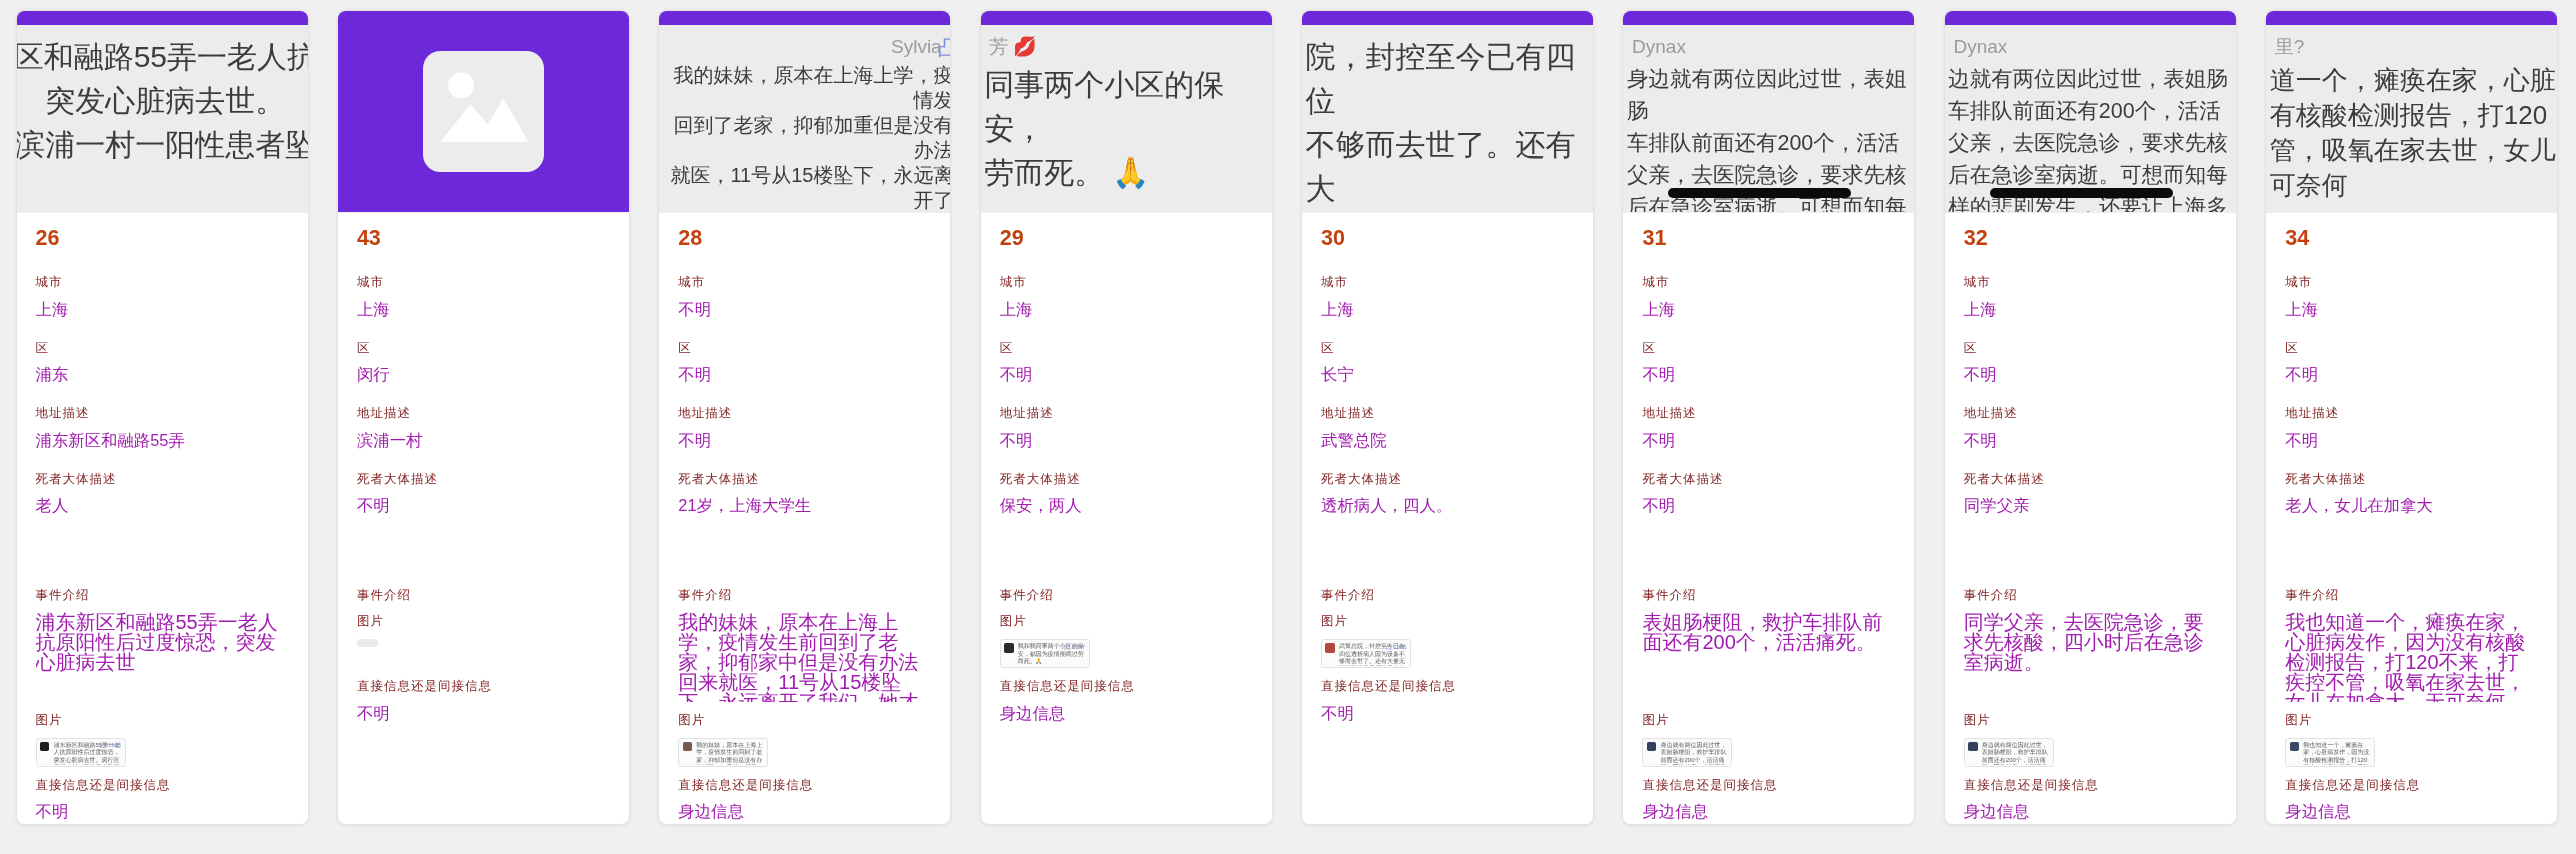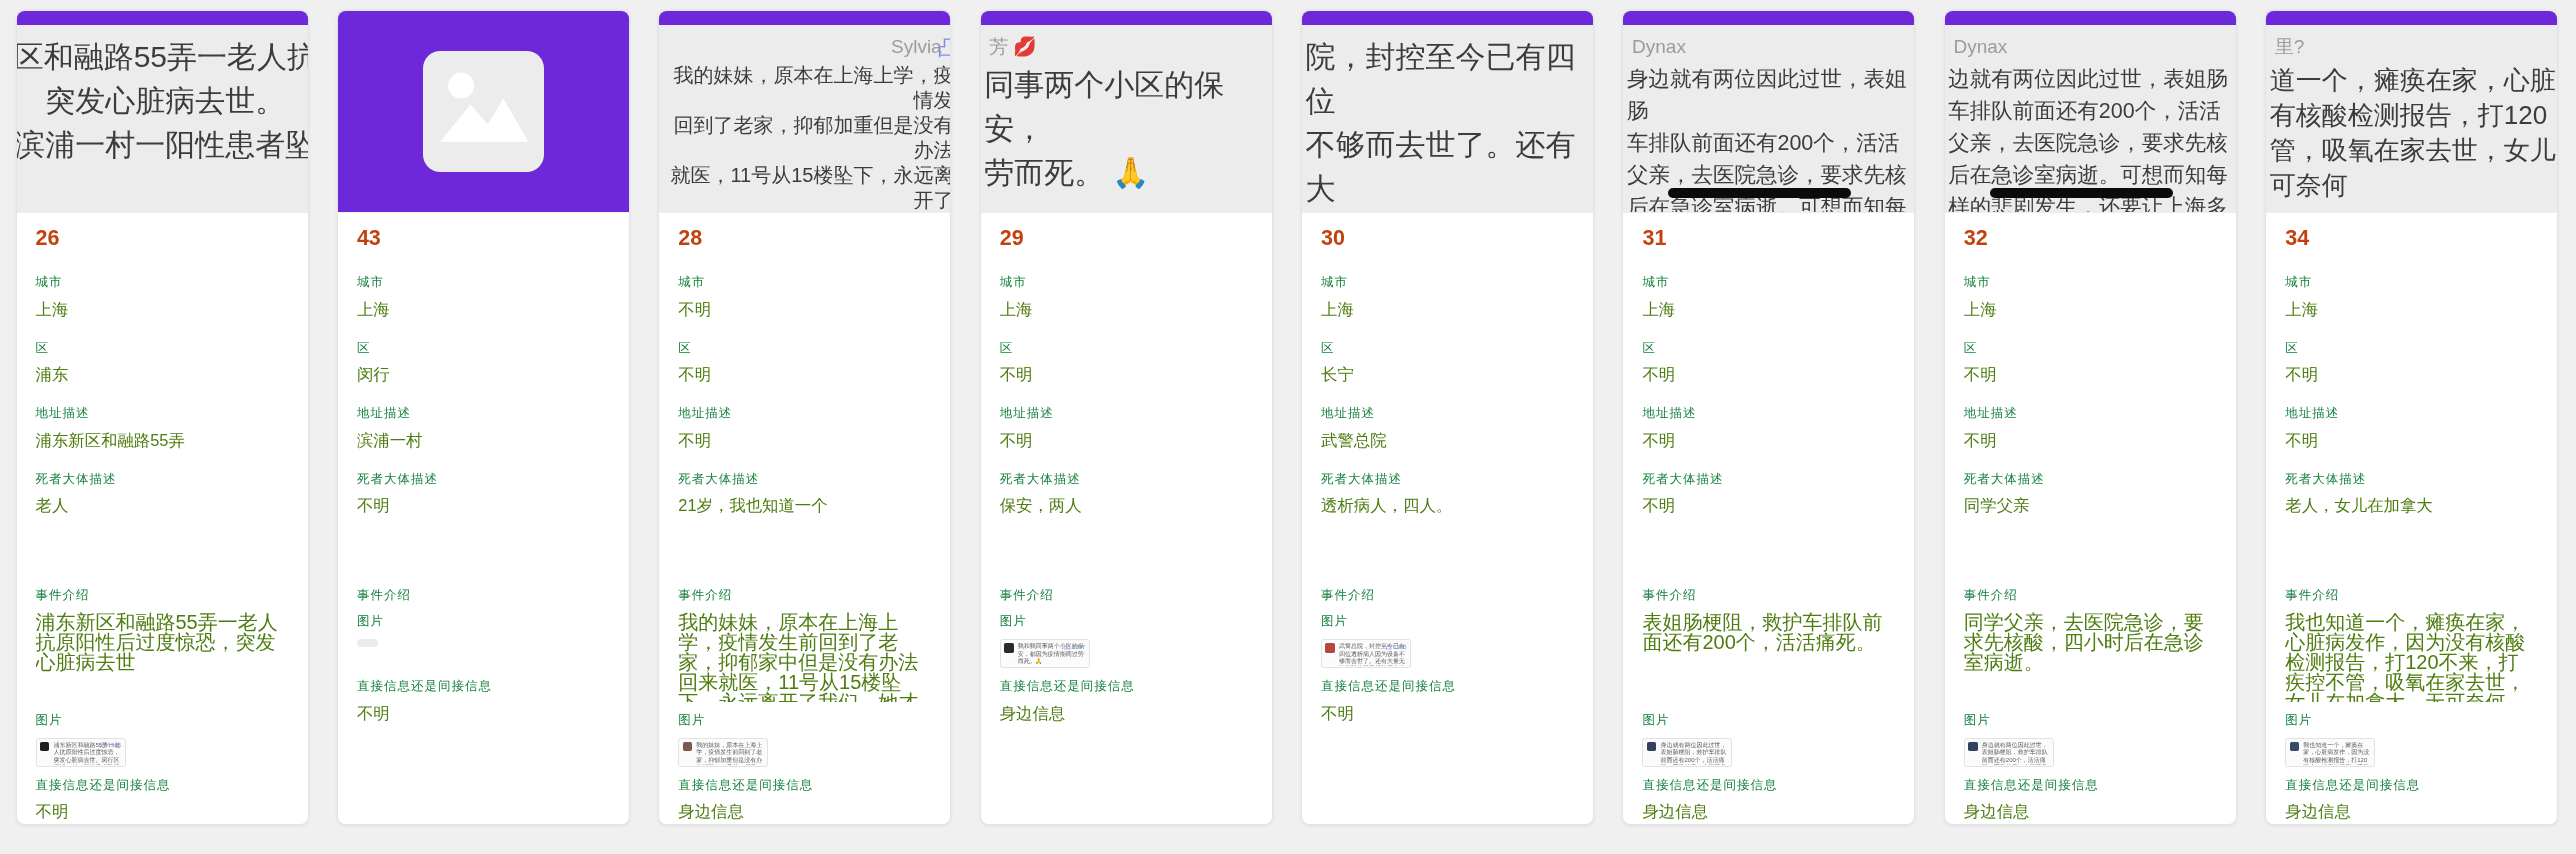--- a/index.html
+++ b/index.html
@@ -30,24 +30,24 @@
   .corner{position:absolute;top:10.3px;right:-7.8px;color:#7b8fe4;font-size:20.7px;}
   .corner:empty{display:none;}
   .redact{display:none;}
   .has-bar .redact{display:block;position:absolute;left:45px;bottom:14.6px;width:183px;height:9.5px;background:#0b0b0b;border-radius:5.2px;}
   
   .ph{display:none;}
   .hdr.placeholder .ph{display:flex;position:absolute;inset:0;align-items:center;justify-content:center;}
   
   .fields{padding:0 19px;}
   .num{margin-top:13px;font-size:21.5px;line-height:25px;font-weight:700;color:#c2410c;}
-  .fl{margin-top:20.7px;font-size:12.5px;line-height:14.6px;color:#15803d;letter-spacing:1px;}
+  .fl{margin-top:20.7px;font-size:12.5px;line-height:14.6px;color:#7f1d1d;letter-spacing:1px;}
   .fl-first{margin-top:24px;}
   .fl-tight{margin-top:11.2px;}
-  .fv{margin-top:7.8px;font-size:16.4px;line-height:22.4px;color:#4d7c0f;}
+  .fv{margin-top:7.8px;font-size:16.4px;line-height:22.4px;color:#a21caf;}
   .fv-tall{height:83px;overflow:hidden;}
   .fv-event{margin-top:8.6px;font-size:20px;line-height:20px;height:90px;overflow:hidden;}
   
   .thumb-slot{margin-top:10.3px;height:29px;}
   .thumb{position:relative;width:90px;height:29px;box-sizing:border-box;background:#fbfbfb;border:0.9px solid #e2e2e2;border-radius:2.6px;padding:3.4px 4.3px 2.6px 17px;overflow:hidden;}
   .thumb-avatar{position:absolute;left:3.4px;top:3.4px;width:9.5px;height:9.5px;border-radius:1.7px;background:#222;}
   .thumb-text{font-size:6px;line-height:7.3px;color:#5a5a5a;height:23px;overflow:hidden;}
   .thumb-count{position:absolute;top:2.6px;right:3.4px;font-size:6px;color:#7e96d8;}
   .thumb-count:empty{display:none;}
   .thumb.pill{width:20.7px;height:7.8px;margin-top:4.3px;background:#ebebeb;border:none;border-radius:4.3px;padding:0;}
@@ -143,21 +143,21 @@
     </div>
     <div class="fields">
       <div class="num">28</div>
       <div class="fl fl-first">城市</div>
       <div class="fv">不明</div>
       <div class="fl">区</div>
       <div class="fv">不明</div>
       <div class="fl">地址描述</div>
       <div class="fv">不明</div>
       <div class="fl">死者大体描述</div>
-      <div class="fv fv-tall">21岁，我也知道一个</div>
+      <div class="fv fv-tall">21岁，上海大学生</div>
       <div class="fl fl-tight">事件介绍</div>
       <div class="fv fv-event">我的妹妹，原本在上海上学，疫情发生前回到了老家，抑郁家中但是没有办法回来就医，11号从15楼坠下，永远离开了我们。她才21岁</div>
       <div class="fl fl-tight">图片</div>
       <div class="thumb-slot">
         <div class="thumb">
           <div class="thumb-avatar" style="background-color: rgb(122, 90, 78);"></div>
           <div class="thumb-text">我的妹妹，原本在上海上学，疫情发生前回到了老家，抑郁加重但是没有办法就医，11号从15楼坠下，永远离开了我们。 她才21岁</div>
 
         </div>
       </div>

